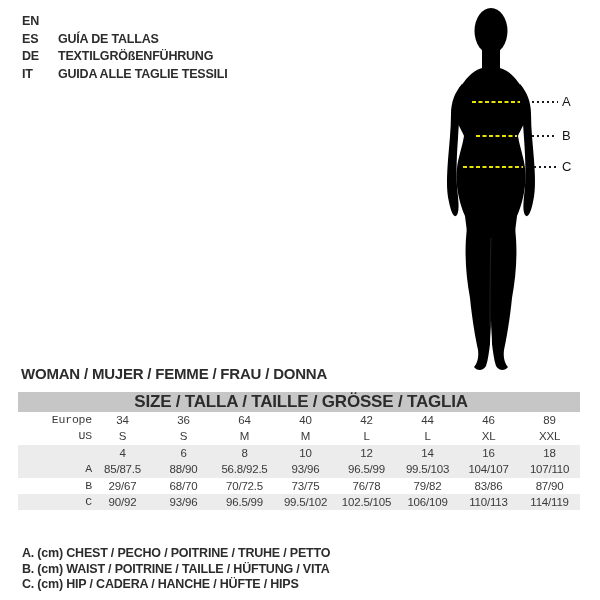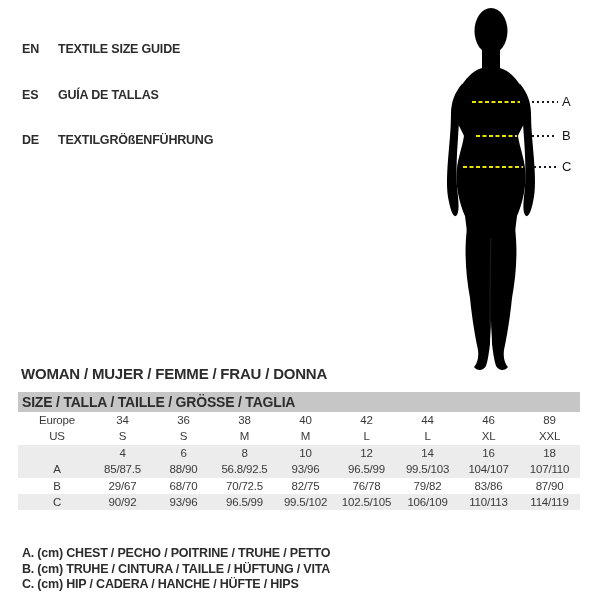--- a/index.html
+++ b/index.html
@@ -6,67 +6,70 @@
   body{
     width:600px;height:600px;background:#fff;position:relative;overflow:hidden;
     font-family:"Liberation Sans","DejaVu Sans",sans-serif;
     -webkit-font-smoothing:antialiased;
   }
   .page{position:absolute;inset:0;background:#fff;}
 
   
   .langs{position:absolute;left:22px;top:13px;}
   .lang-row{display:flex;font-weight:bold;font-size:12.5px;line-height:17.6px;
-    color:#2c2c2c;letter-spacing:-0.2px;margin-top:28px;}
+    color:#2c2c2c;letter-spacing:-0.2px;}
   .lang-code{width:36px;flex:0 0 36px;}
 
   
   .figure{position:absolute;left:420px;top:0;width:180px;height:378px;}
   .figure svg{position:absolute;left:0;top:0;}
   .fig-label{position:absolute;left:142px;font-size:13px;color:#161616;
     font-weight:normal;line-height:14px;}
 
   
   .section-title{position:absolute;left:21px;top:365px;font-weight:bold;
     font-size:15px;color:#2c2c2c;letter-spacing:-0.2px;}
 
   
   .size-table{position:absolute;left:18px;top:392px;width:562px;
     border-collapse:collapse;table-layout:fixed;
     font-size:11.5px;color:#3a3a3a;letter-spacing:-0.2px;}
   .size-table th{
-    background:var(--header-bg,#c6c6c6);text-align:left;font-weight:bold;
-    font-size:14px;color:#2c2c2c;height:20px;padding:0 0 0 4px;}
+    background:var(--header-bg,#c6c6c6);text-align:center;font-weight:bold;
+    font-size:17px;color:#2c2c2c;height:20px;padding:0 0 0 4px;}
   .size-table td{height:16.4px;line-height:16.4px;text-align:center;padding:0;
     white-space:nowrap;overflow:hidden;}
-  .size-table td.rowlabel{text-align:center;padding-left:4px;}
+  .size-table td.rowlabel{text-align:right;padding-left:4px;font-family:Liberation Mono, monospace;}
   .size-table tr.stripe td{background:var(--stripe-bg,#ececec);}
 
   
   .legend{position:absolute;left:22px;top:546px;}
   .legend-line{font-weight:bold;font-size:12.5px;line-height:15.6px;
     color:#2c2c2c;letter-spacing:-0.2px;}
 </style>
 </head>
 <body>
 
 <div class="page">
 
   <div class="langs" id="langs">
       <div class="lang-row">
         <span class="lang-code">EN</span>
-        <span>TEXTILE SIZE GUIDE</span>
       </div>
       <div class="lang-row">
         <span class="lang-code">ES</span>
         <span>GUÍA DE TALLAS</span>
       </div>
       <div class="lang-row">
         <span class="lang-code">DE</span>
         <span>TEXTILGRÖßENFÜHRUNG</span>
+      </div>
+      <div class="lang-row">
+        <span class="lang-code">IT</span>
+        <span>GUIDA ALLE TAGLIE TESSILI</span>
       </div>
     </div>
 
   <div class="figure">
     <svg width="180" height="378" viewBox="0 0 180 378">
       <g id="silhouette-group" fill="#000000">
         <ellipse cx="71" cy="31" rx="16.5" ry="23"></ellipse>
         <rect x="62" y="42" width="18" height="28"></rect>
         <path d="M 71,66
                  C 56,68 50,74 44,82 C 37,90 34,100 35,110
@@ -119,21 +122,21 @@
     <thead>
       <tr>
         <th colspan="9">SIZE / TALLA / TAILLE / GRÖSSE / TAGLIA</th>
       </tr>
     </thead>
     <tbody id="tableBody">
         <tr>
           <td class="rowlabel">Europe</td>
           <td>34</td>
           <td>36</td>
-          <td>38</td>
+          <td>64</td>
           <td>40</td>
           <td>42</td>
           <td>44</td>
           <td>46</td>
           <td>89</td>
         </tr>
         <tr>
           <td class="rowlabel">US</td>
           <td>S</td>
           <td>S</td>
@@ -164,21 +167,21 @@
           <td>96.5/99</td>
           <td>99.5/103</td>
           <td>104/107</td>
           <td>107/110</td>
         </tr>
         <tr>
           <td class="rowlabel">B</td>
           <td>29/67</td>
           <td>68/70</td>
           <td>70/72.5</td>
-          <td>82/75</td>
+          <td>73/75</td>
           <td>76/78</td>
           <td>79/82</td>
           <td>83/86</td>
           <td>87/90</td>
         </tr>
         <tr class="stripe">
           <td class="rowlabel">C</td>
           <td>90/92</td>
           <td>93/96</td>
           <td>96.5/99</td>
@@ -186,17 +189,17 @@
           <td>102.5/105</td>
           <td>106/109</td>
           <td>110/113</td>
           <td>114/119</td>
         </tr>
       </tbody>
   </table>
 
   <div class="legend" id="legend">
       <div class="legend-line">A. (cm) CHEST / PECHO / POITRINE / TRUHE / PETTO</div>
-      <div class="legend-line">B. (cm) TRUHE / CINTURA / TAILLE / HÜFTUNG / VITA</div>
+      <div class="legend-line">B. (cm) WAIST / POITRINE / TAILLE / HÜFTUNG / VITA</div>
       <div class="legend-line">C. (cm) HIP / CADERA / HANCHE / HÜFTE / HIPS</div>
     </div>
 
 </div>
 
 </body></html>

